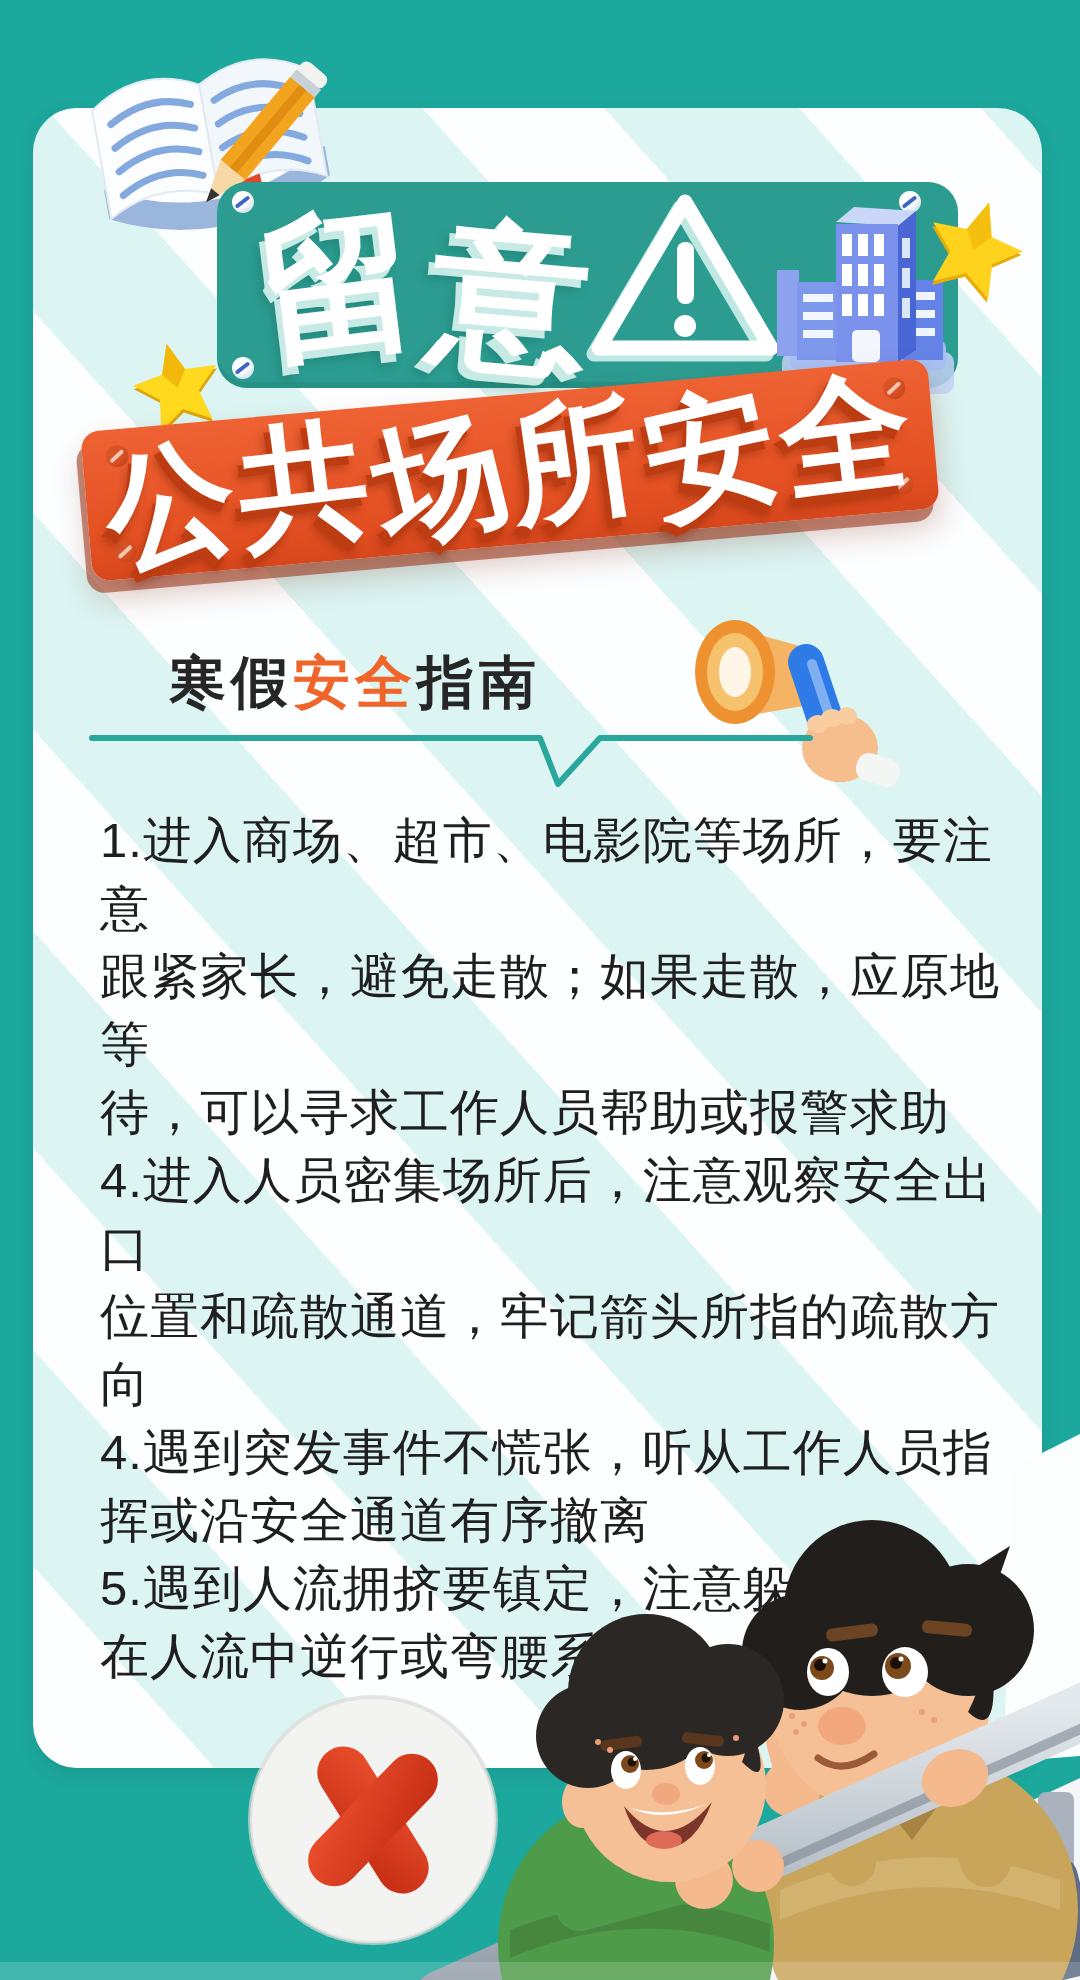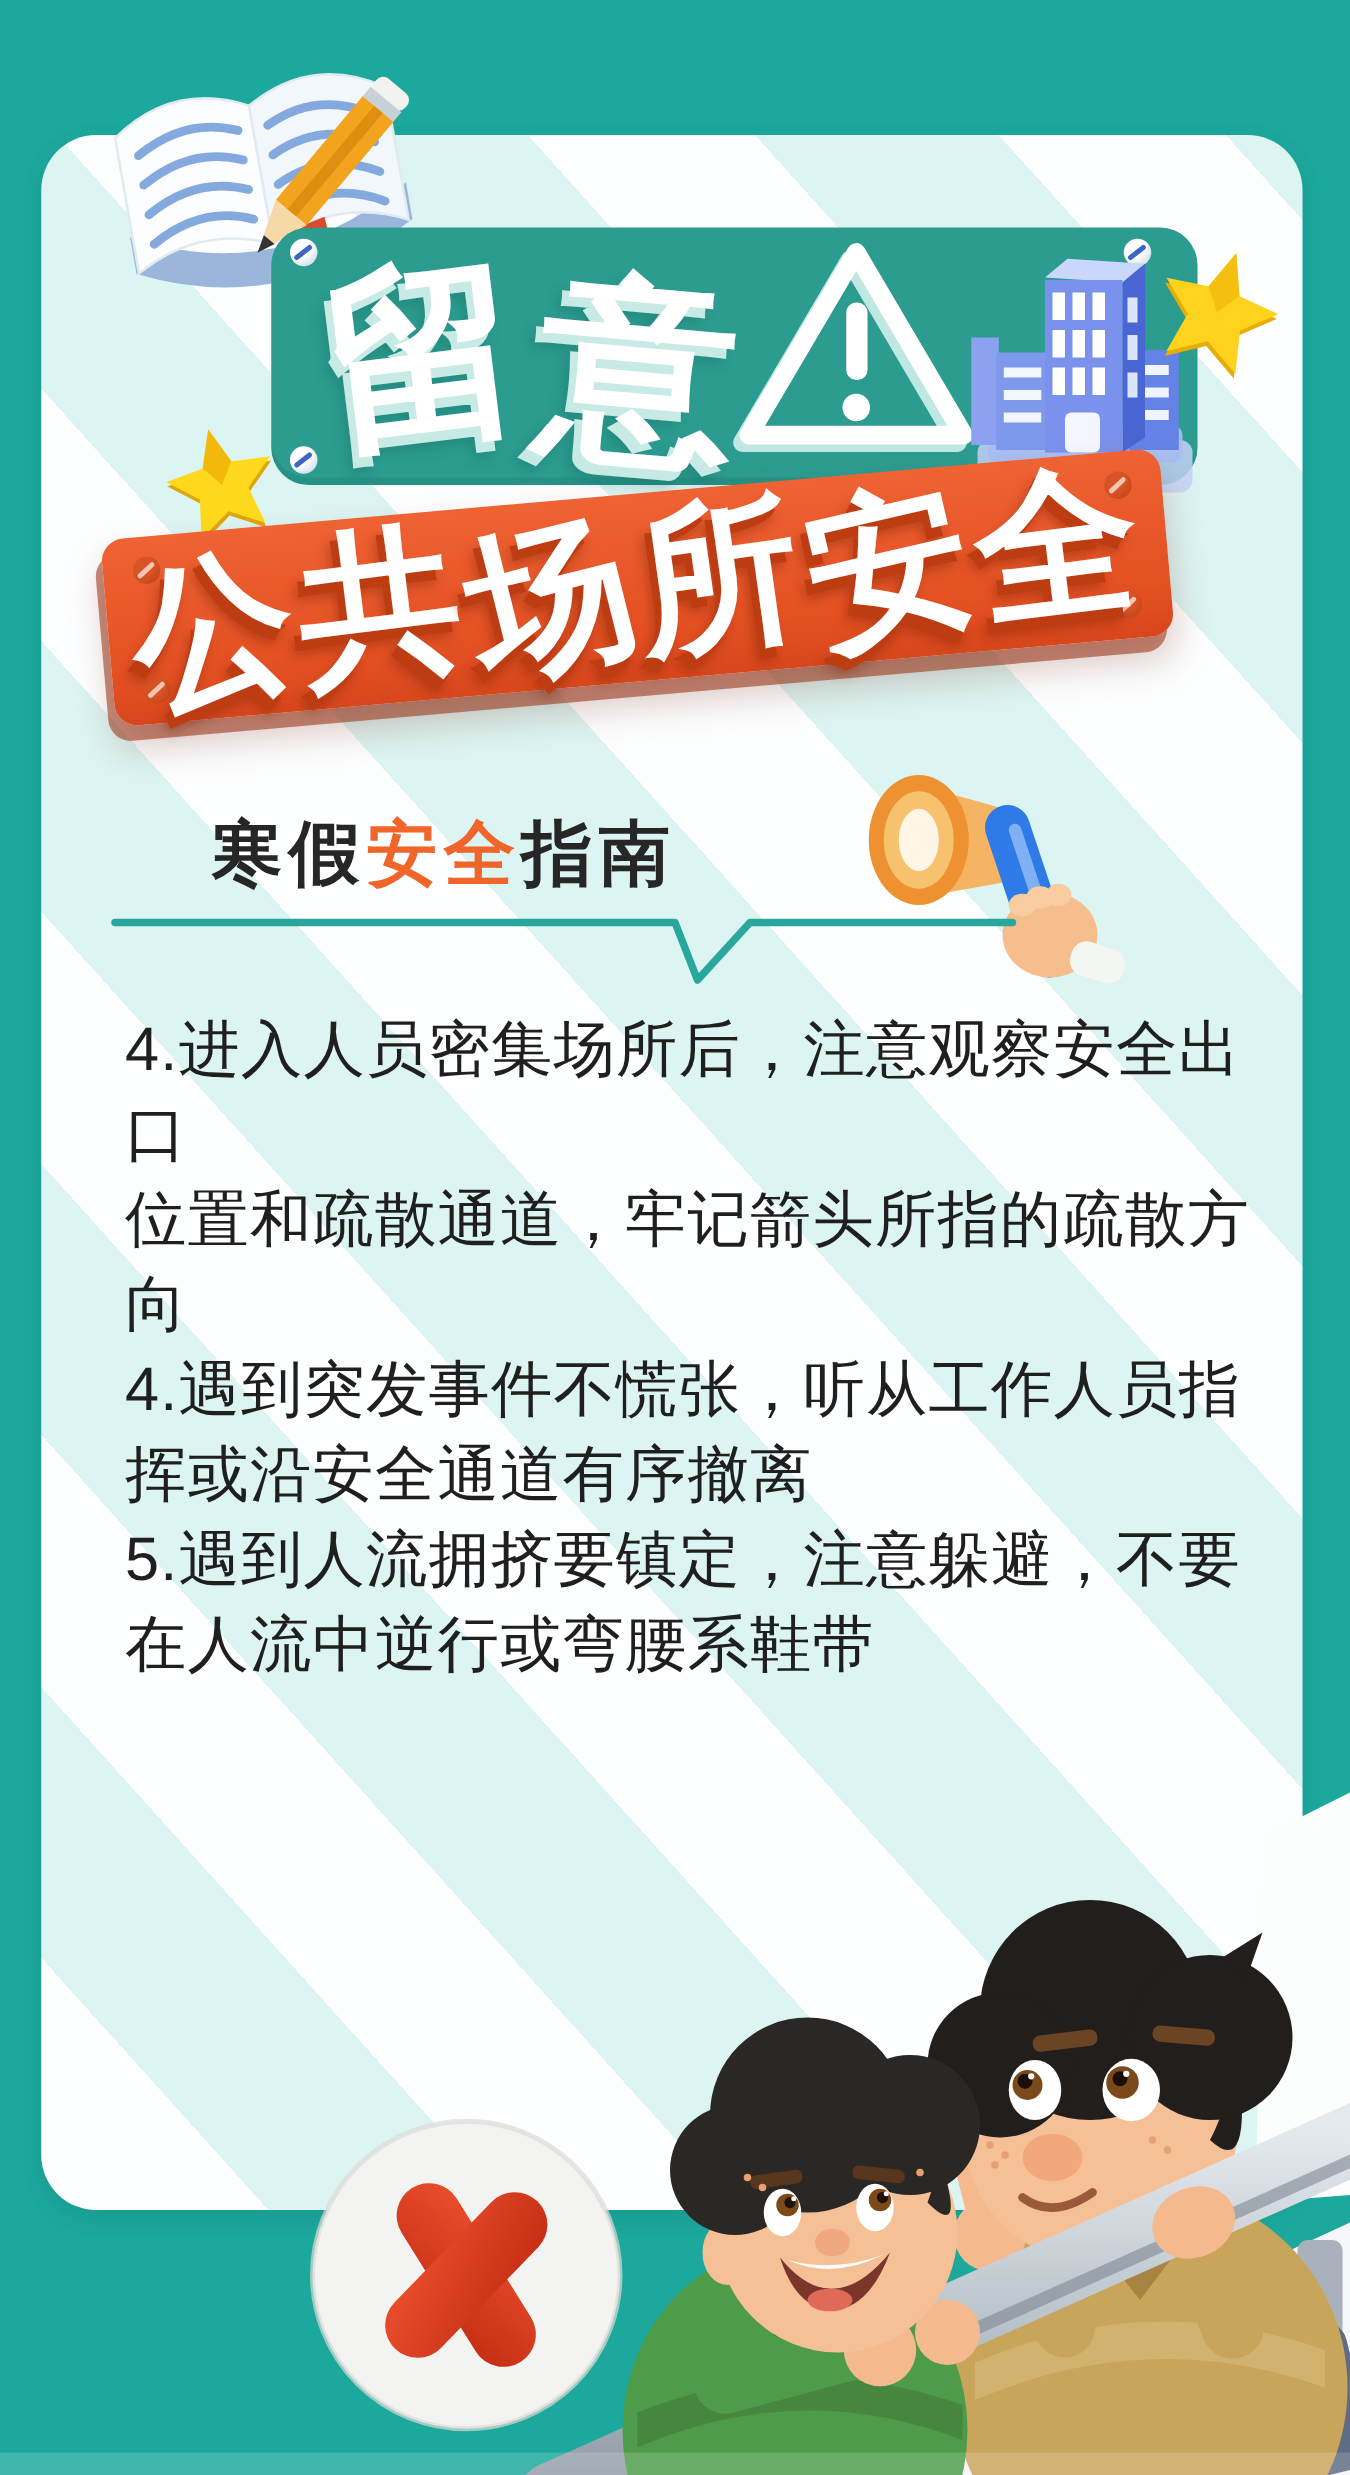--- a/index.html
+++ b/index.html
@@ -179,20 +179,23 @@
       <ellipse cx="847" cy="716" rx="10" ry="9"></ellipse>
   </g>
   <rect x="856" y="756" width="44" height="28" rx="12" fill="#F4F6F3" transform="rotate(18 878 770)"></rect>
 </svg>
 
 <svg class="abs" style="left:88px;top:728px" width="732" height="70" viewBox="0 0 732 70">
   <path d="M4 10 H452 L470 56 L512 10 H722" fill="none" stroke="#2AA79D" stroke-width="6" stroke-linecap="round" stroke-linejoin="round"></path>
 </svg>
 
 <div class="abs tips">
+  <p>1.进入商场、超市、电影院等场所，要注意
+跟紧家长，避免走散；如果走散，应原地等
+待，可以寻求工作人员帮助或报警求助</p>
   <p>4.进入人员密集场所后，注意观察安全出口
 位置和疏散通道，牢记箭头所指的疏散方向</p>
   <p>4.遇到突发事件不慌张，听从工作人员指
 挥或沿安全通道有序撤离</p>
   <p>5.遇到人流拥挤要镇定，注意躲避，不要
 在人流中逆行或弯腰系鞋带</p>
 </div>
 
 <svg class="abs" style="left:420px;top:1430px" width="660" height="550" viewBox="420 1430 660 550">
   <defs>

